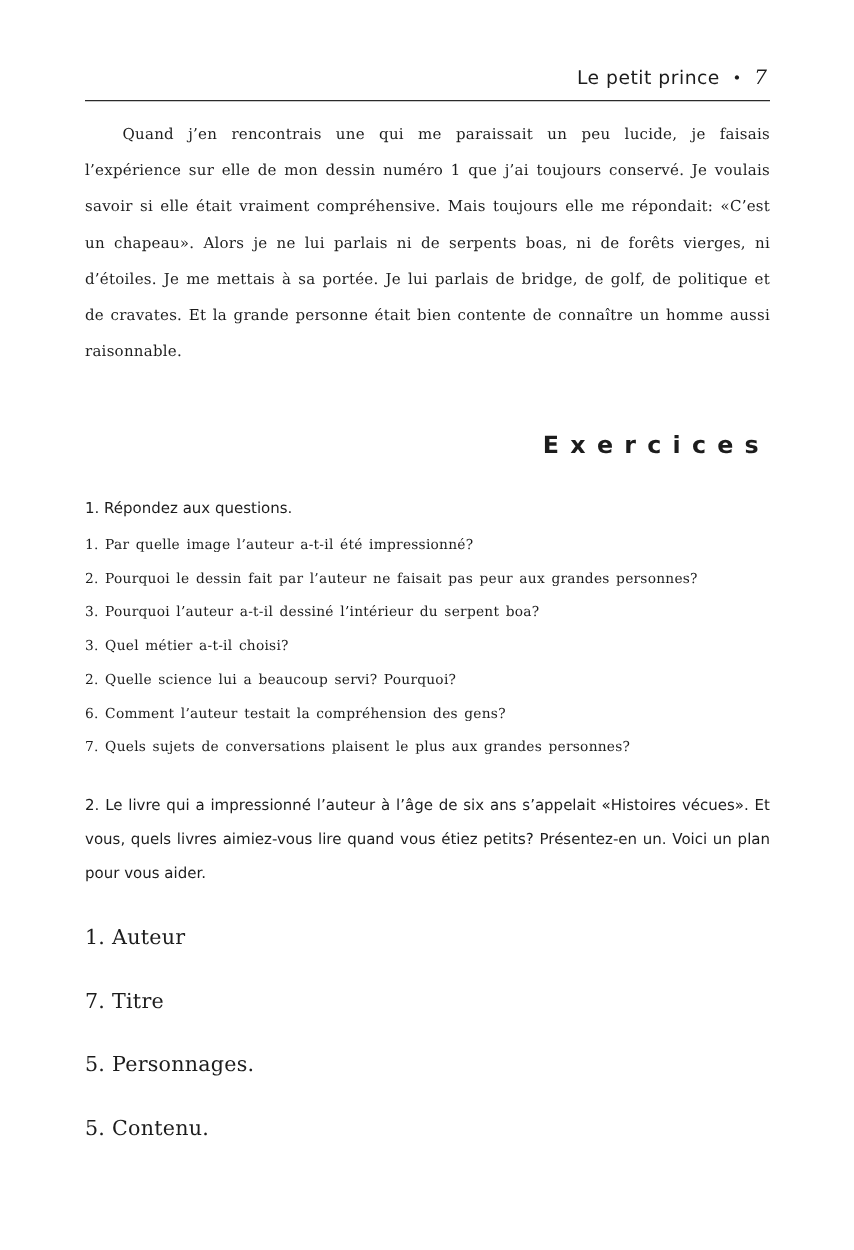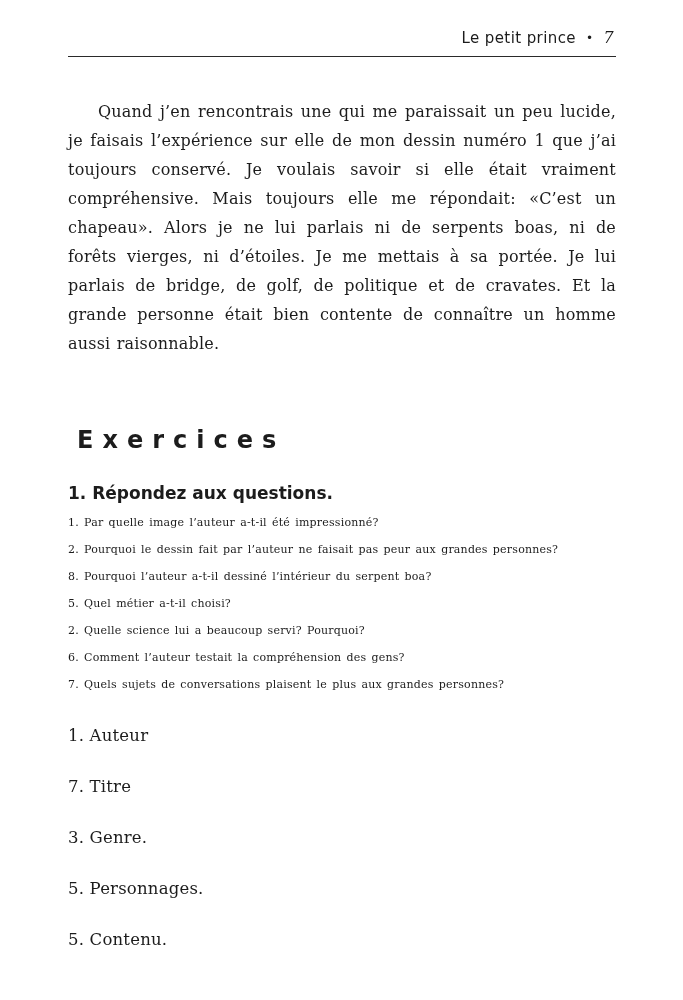--- a/index.html
+++ b/index.html
@@ -10,21 +10,21 @@
     width: 683px;
     height: 1000px;
     position: relative;
     overflow: hidden;
     font-family: "DejaVu Serif", serif;
     color: #1c1c1c;
   }
   .page {
     width: 682px;
     height: 1000px;
-    padding: 28px 66px 40px 68px;
+    padding: 52px 66px 40px 68px;
   }
   
   .running-head {
     display: flex;
     justify-content: flex-end;
     align-items: baseline;
     gap: 10px;
     font-family: "DejaVu Sans", "Liberation Sans", sans-serif;
     font-size: 15px;
     letter-spacing: 0.4px;
@@ -37,43 +37,43 @@
     position: relative;
     top: -1px;
   }
   .running-head .pagenum {
     font-family: "DejaVu Serif", serif;
     font-style: italic;
     font-size: 16px;
   }
   
   .excerpt {
-    margin-top: 40px;
-    font-size: 16px;
+    margin-top: 12px;
+    font-size: 12px;
     line-height: 29px;
     text-align: justify;
     text-indent: 30px;
     letter-spacing: 0.2px;
     word-spacing: 1px;
   }
   
   .exercises-heading {
-    margin-top: 68px;
-    text-align: left;
+    margin-top: 49px;
+    text-align: right;
     font-family: "DejaVu Sans", "Liberation Sans", sans-serif;
-    font-size: 24px;
+    font-size: 19px;
     font-weight: 600;
     letter-spacing: 9px;
     text-indent: 9px; 
   }
   
   .task-title {
     font-family: "DejaVu Sans", "Liberation Sans", sans-serif;
-    font-weight: bold;
-    font-size: 17px;
+    font-weight: normal;
+    font-size: 12px;
     line-height: 27px;
     text-align: justify;
   }
   .task1-title { margin-top: 26px; }
   .task2-title { margin-top: 20px; }
   
   .question-list {
     margin-top: 2px;
     font-size: 11px;
     line-height: 27px;
@@ -106,30 +106,30 @@
 
   <p class="excerpt">Quand j’en rencontrais une qui me paraissait un peu lucide, je faisais l’expérience sur elle de mon dessin numéro 1 que j’ai toujours conservé. Je voulais savoir si elle était vraiment compréhensive. Mais toujours elle me répondait: «C’est un chapeau». Alors je ne lui parlais ni de serpents boas, ni de forêts vierges, ni d’étoiles. Je me mettais à sa portée. Je lui parlais de bridge, de golf, de politique et de cravates. Et la grande personne était bien contente de connaître un homme aussi raisonnable.</p>
 
   <h2 class="exercises-heading">Exercices</h2>
 
   <p class="task-title task1-title">1. Répondez aux questions.</p>
 
   <div class="question-list">
     <div class="question-item">1. Par quelle image l’auteur a-t-il été impressionné?</div>
     <div class="question-item">2. Pourquoi le dessin fait par l’auteur ne faisait pas peur aux grandes personnes?</div>
-    <div class="question-item">8. Pourquoi l’auteur a-t-il dessiné l’intérieur du serpent boa?</div>
-    <div class="question-item">5. Quel métier a-t-il choisi?</div>
+    <div class="question-item">3. Pourquoi l’auteur a-t-il dessiné l’intérieur du serpent boa?</div>
+    <div class="question-item">3. Quel métier a-t-il choisi?</div>
     <div class="question-item">2. Quelle science lui a beaucoup servi? Pourquoi?</div>
     <div class="question-item">6. Comment l’auteur testait la compréhension des gens?</div>
     <div class="question-item">7. Quels sujets de conversations plaisent le plus aux grandes personnes?</div>
   </div>
 
+  <p class="task-title task2-title">2. Le livre qui a impressionné l’auteur à l’âge de six ans s’appelait «Histoires vécues». Et vous, quels livres aimiez-vous lire quand vous étiez petits? Présentez-en un. Voici un plan pour vous aider.</p>
 
   <div class="plan-list">
     <div class="plan-item">1. Auteur</div>
     <div class="plan-item">7. Titre</div>
-    <div class="plan-item">3. Genre.</div>
     <div class="plan-item">5. Personnages.</div>
     <div class="plan-item">5. Contenu.</div>
 
   </div>
 
 </div>
 
 </body></html>

